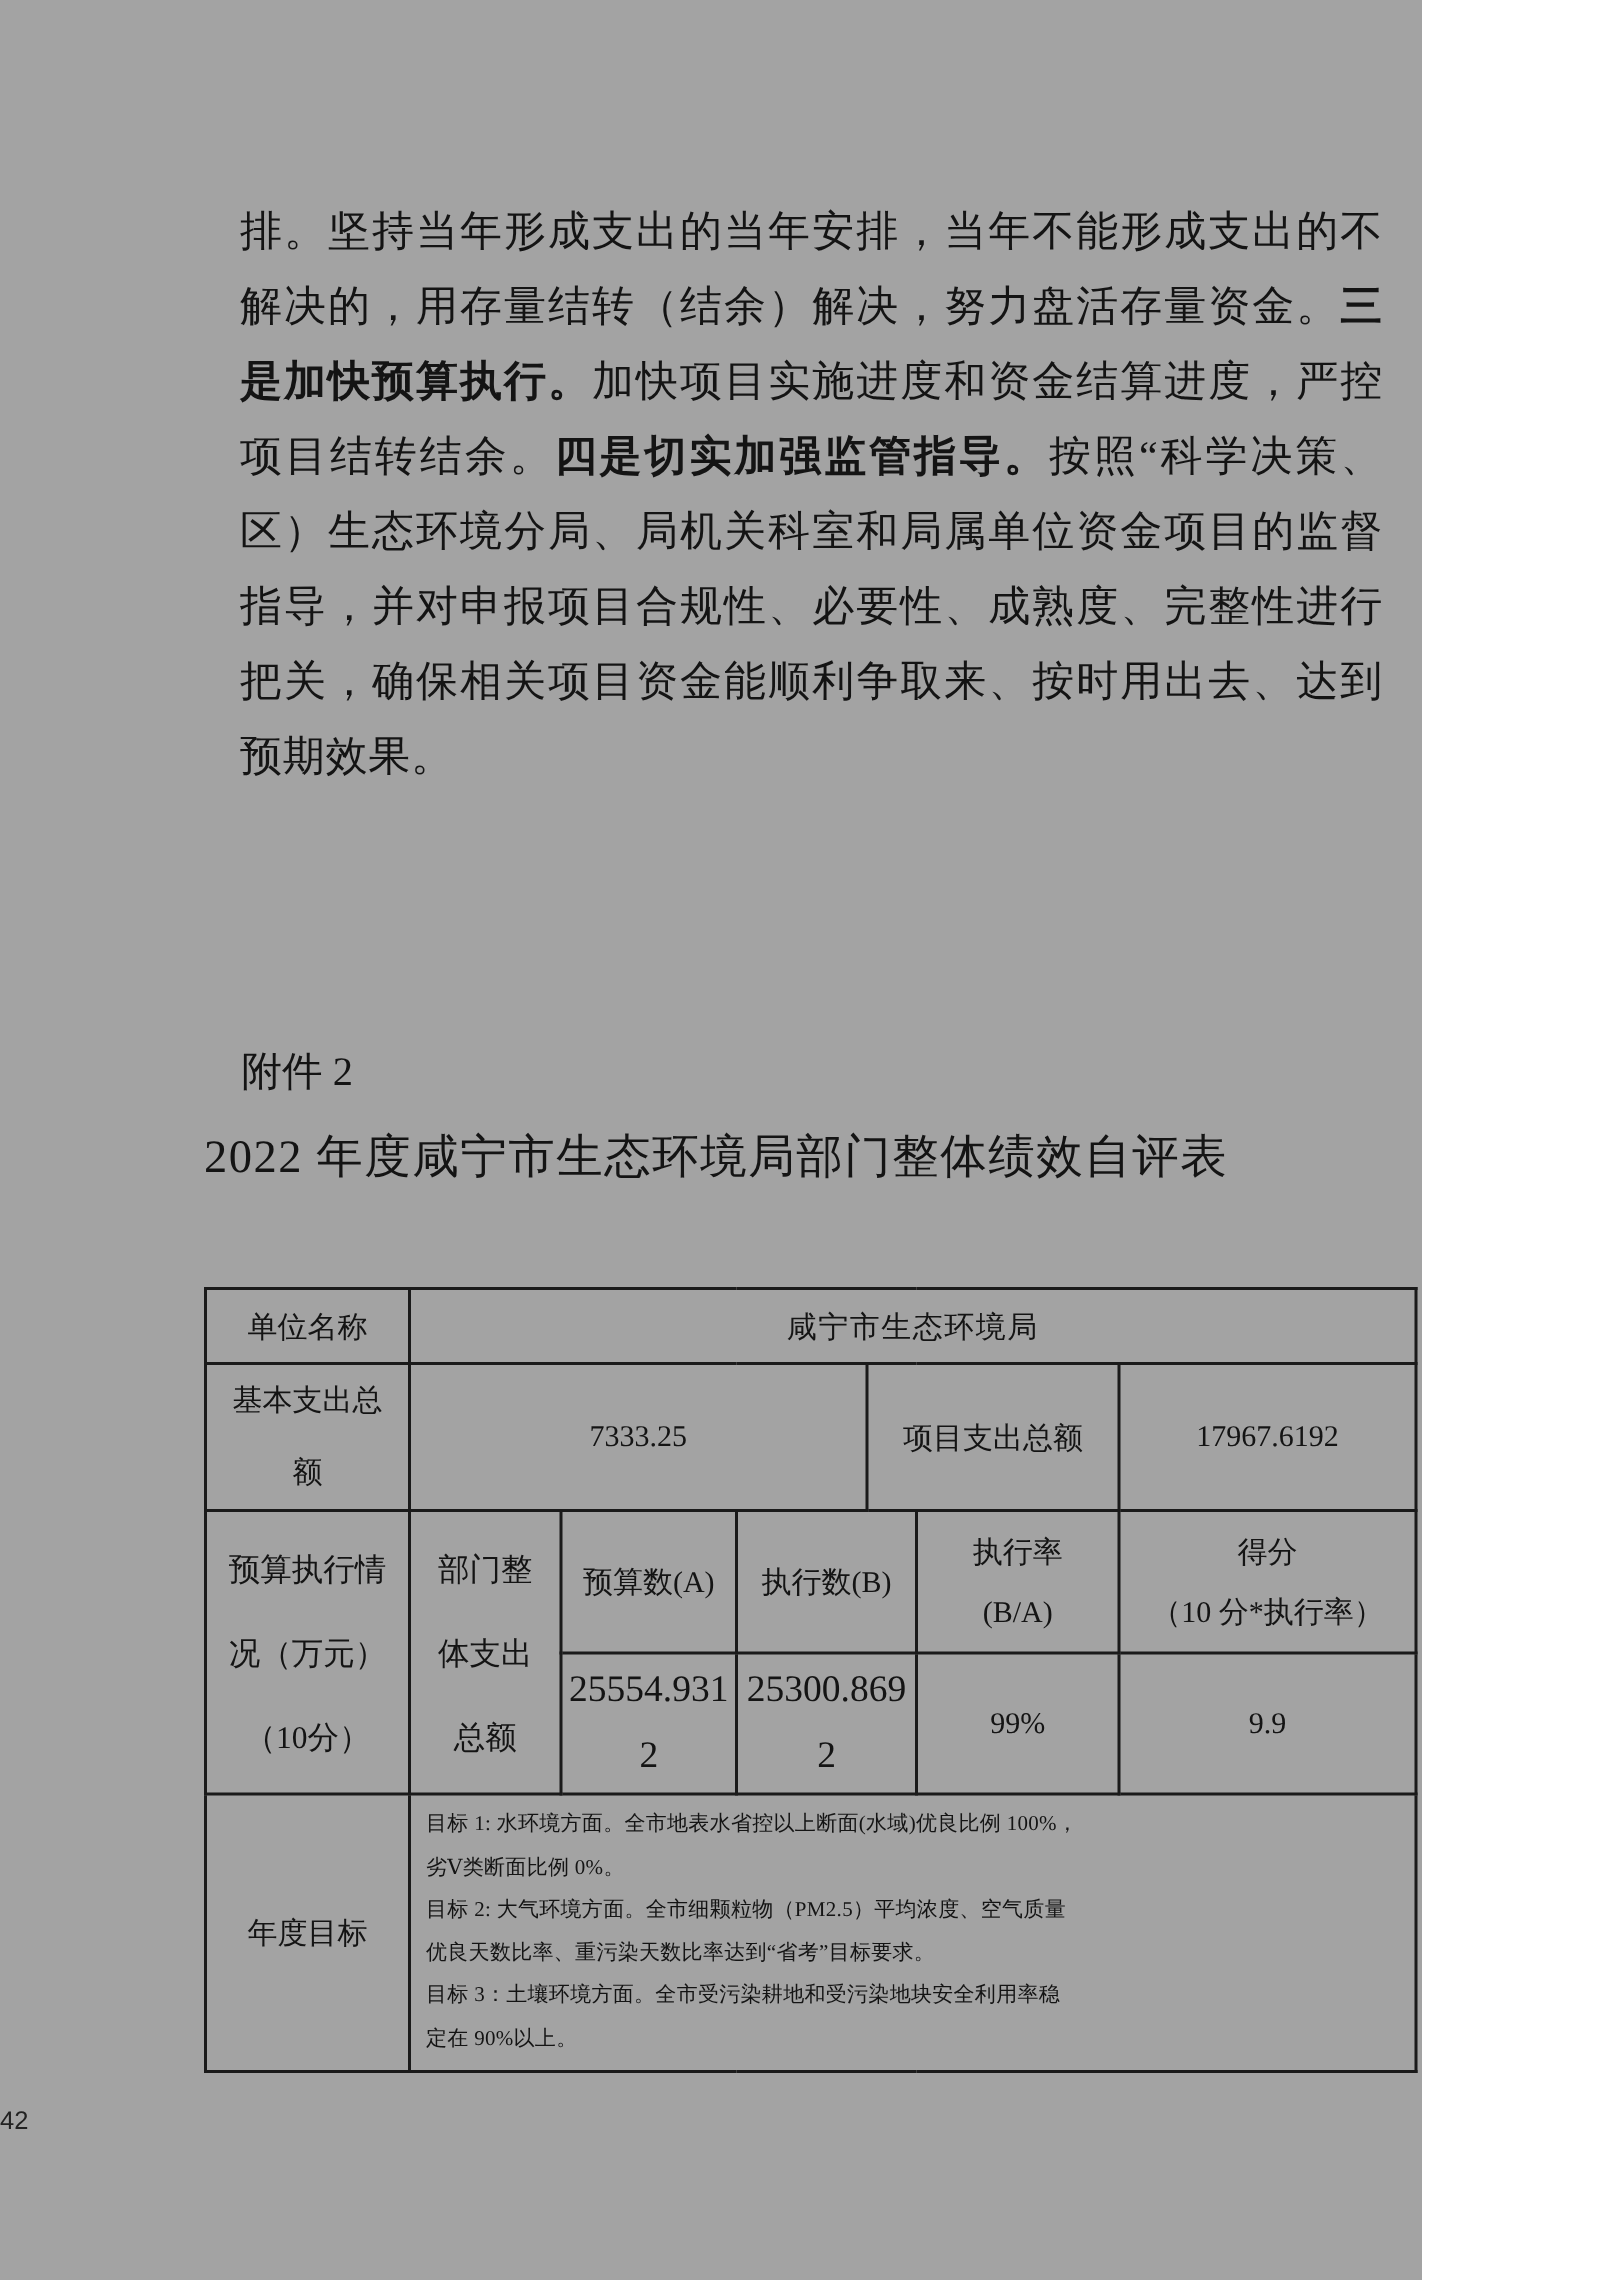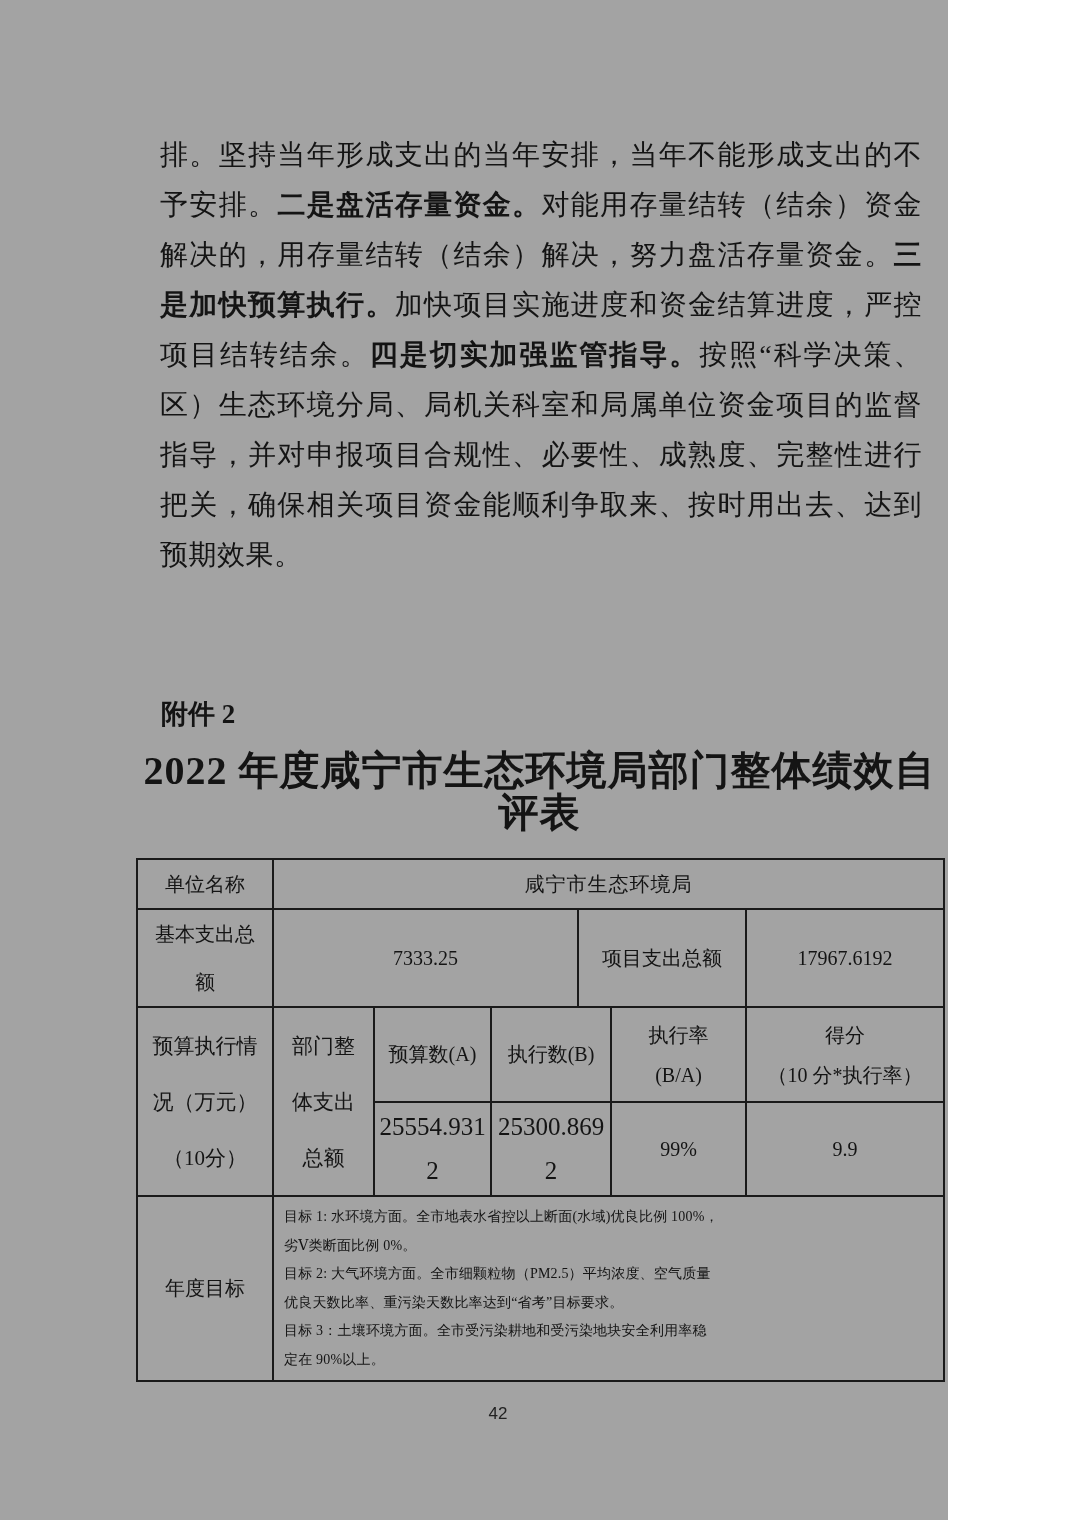--- a/index.html
+++ b/index.html
@@ -16,23 +16,23 @@
   .pl{
     font-size:28px;line-height:50px;height:50px;
     text-align:justify;text-align-last:justify;
     text-justify:inter-character;
     letter-spacing:0.5px;
     white-space:normal;
   }
   .pl.last{text-align-last:left;}
   .b{font-weight:bold;}
   
-  .attach{position:absolute;left:161px;top:696px;font-size:27px;font-weight:bold;line-height:36px;}
-  .title{position:absolute;left:136px;top:750px;width:807px;text-align:center;
-         font-size:40px;font-weight:bold;letter-spacing:1px;line-height:42px;}
+  .attach{position:absolute;left:161px;top:696px;font-size:27px;font-weight:normal;line-height:36px;}
+  .title{position:absolute;left:136px;top:750px;width:807px;text-align:left;
+         font-size:31px;font-weight:normal;letter-spacing:1px;line-height:42px;}
   
   table.tbl{
     position:absolute;left:136px;top:858px;
     width:807px;border-collapse:collapse;table-layout:fixed;padding-left:36px;
   }
   table.tbl td{
     border:2px solid #1a1a1a;
     text-align:center;vertical-align:middle;
     font-size:20px;padding:0 2px;
     font-family:"Liberation Serif","DejaVu Serif",serif;
@@ -50,33 +50,32 @@
   .lh46 div{line-height:44px;font-size:25px;}
   .goal{
     text-align:left !important;vertical-align:middle;
     padding:6px 8px 6px 10px !important;
   }
   .goal div{
     font-size:14px;line-height:28.5px;white-space:nowrap;
     letter-spacing:0.2px;
   }
   .pagenum{
-    position:absolute;left:0;top:1404px;width:100%;text-align:center;
+    position:absolute;left:0;top:1404px;width:100%;
     font-family:"Liberation Sans","DejaVu Sans",sans-serif;
-    font-size:17px;color:#222;padding-left:24px;
+    font-size:17px;color:#222;
   }
 </style>
 </head>
 <body>
 
 <div class="page">
 
   <div class="para">
     <div class="pl"><span>排。坚持当年形成支出的当年安排，当年不能形成支出的不</span></div>
-    <div class="pl"><span>予安排。</span><span class="b">二是盘活存量资金。</span><span>对能用存量结转（结余）资金</span></div>
     <div class="pl"><span>解决的，用存量结转（结余）解决，努力盘活存量资金。</span><span class="b">三</span></div>
     <div class="pl"><span class="b">是加快预算执行。</span><span>加快项目实施进度和资金结算进度，严控</span></div>
     <div class="pl"><span>项目结转结余。</span><span class="b">四是切实加强监管指导。</span><span>按照“科学决策、</span></div>
     <div class="pl"><span>区）生态环境分局、局机关科室和局属单位资金项目的监督</span></div>
     <div class="pl"><span>指导，并对申报项目合规性、必要性、成熟度、完整性进行</span></div>
     <div class="pl"><span>把关，确保相关项目资金能顺利争取来、按时用出去、达到</span></div>
     <div class="pl last"><span>预期效果。</span></div>
   </div>
 
   <div class="attach">附件 2</div>

